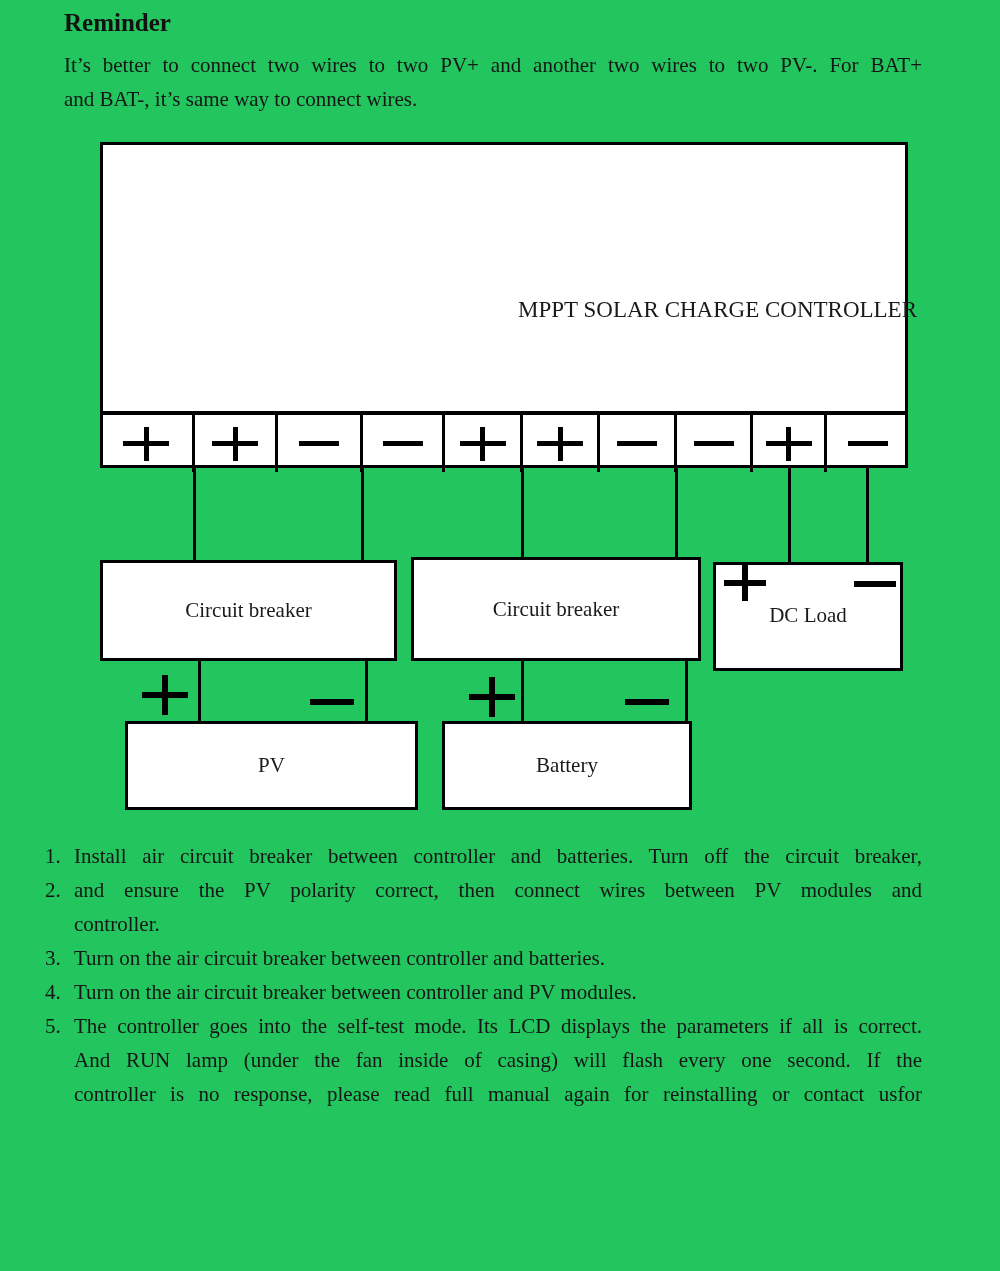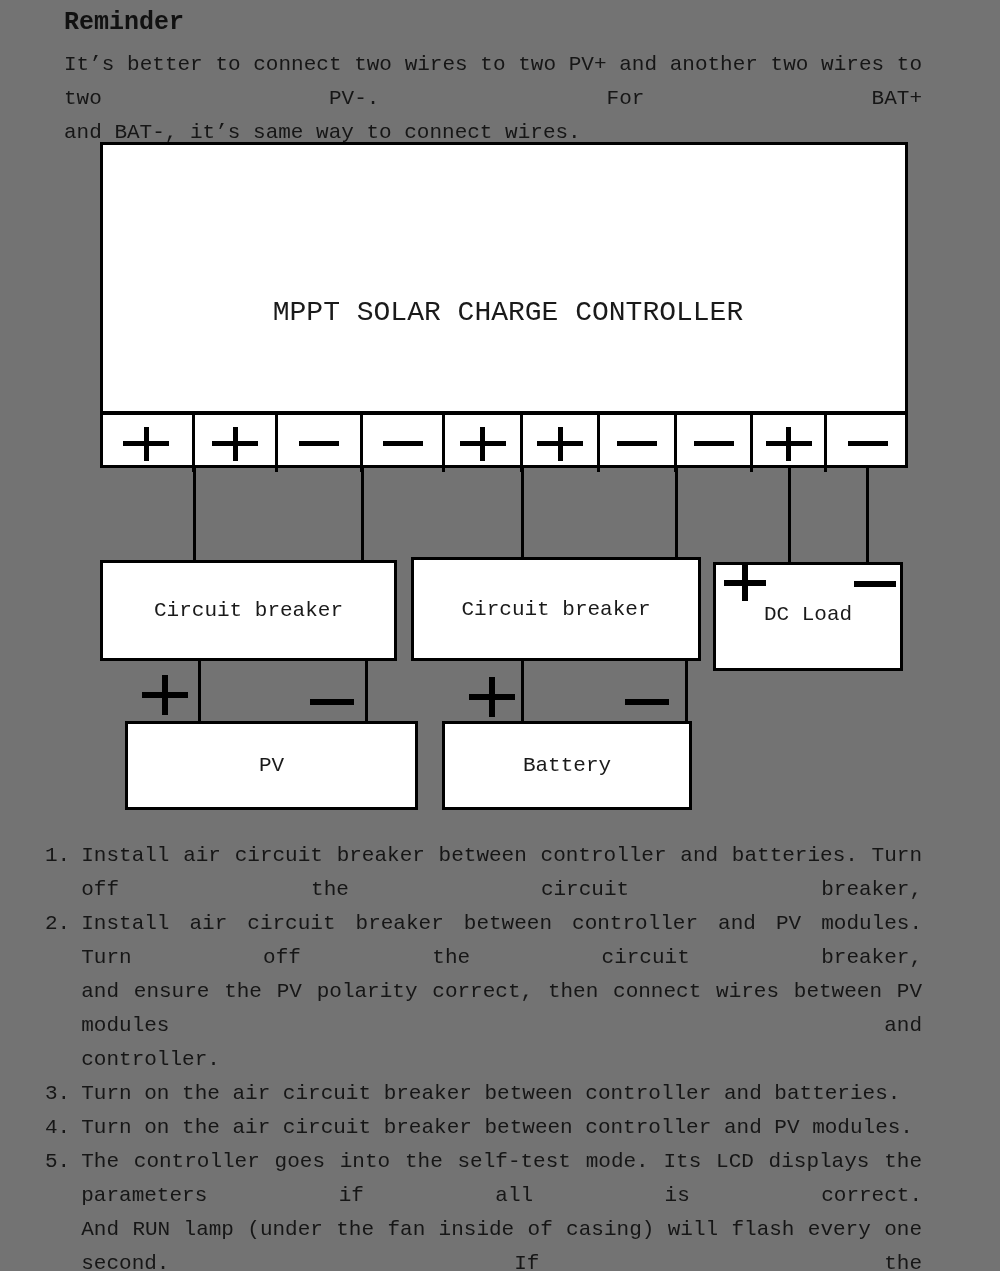--- a/index.html
+++ b/index.html
@@ -1,37 +1,37 @@
 <!DOCTYPE html>
 <html><head>
 <meta charset="utf-8">
 <style>
   html,body{margin:0;padding:0;background:#ffffff;}
   #page{
-    position:relative;width:1000px;height:1271px;background:#737373;
-    font-family:Liberation Mono, monospace;color:#161616;overflow:hidden;
+    position:relative;width:1000px;height:1271px;background:#22c55e;
+    font-family:Liberation Serif, serif;color:#161616;overflow:hidden;
   }
   
   h1.heading{
     position:absolute;left:64px;top:8px;margin:0;
     font-size:25px;font-weight:bold;line-height:30px;color:#111;
   }
   .intro{position:absolute;left:64px;top:48px;width:858px;font-size:21px;line-height:34px;}
   .tline{min-height:34px;}
   .jfull{text-align:justify;text-align-last:justify;}
   .list{position:absolute;left:45px;top:839px;width:877px;font-size:21px;line-height:34px;}
   .li-row{display:flex;align-items:flex-start;}
   .li-num{flex:0 0 18px;margin-right:11px;text-align:left;}
   .li-text{flex:1 1 auto;min-width:0;}
   
   .diagram{position:absolute;inset:0;pointer-events:none;}
   .box{position:absolute;border:3px solid #000;box-sizing:border-box;background:#fff;
        display:flex;align-items:center;justify-content:center;font-size:21px;color:#1a1a1a;}
   .controller{left:100px;top:142px;width:808px;height:326px;display:block;}
-  .ctl-label{position:absolute;left:4px;top:152px;width:100%;text-align:center;font-size:28px;}
+  .ctl-label{position:absolute;left:12px;top:152px;width:100%;text-align:right;font-size:23px;}
   .strip{position:absolute;left:100px;top:411px;width:808px;height:57px;
          border-top:4px solid #000;box-sizing:content-box;display:flex;}
   .tcell{box-sizing:border-box;border-right:3px solid #000;display:flex;
          align-items:center;justify-content:center;}
   .tcell:last-child{border-right:none;}
   .tcell:nth-child(1){width:95px;} .tcell:nth-child(2){width:83px;}
   .tcell:nth-child(3){width:85px;} .tcell:nth-child(4){width:82px;}
   .tcell:nth-child(5){width:78px;} .tcell:nth-child(6){width:77px;}
   .tcell:nth-child(7){width:77px;} .tcell:nth-child(8){width:76px;}
   .tcell:nth-child(9){width:74px;} .tcell:nth-child(10){width:81px;}
@@ -161,21 +161,20 @@
   <div class="list">
       <div class="li-row">
         <span class="li-num">1.</span>
         <div class="li-text">
           <div class="tline jfull">Install air circuit breaker between controller and batteries. Turn off the circuit breaker,</div>
         </div>
       </div>
       <div class="li-row">
         <span class="li-num">2.</span>
         <div class="li-text">
-          <div class="tline jfull">Install air circuit breaker between controller and PV modules. Turn off the circuit breaker,</div>
           <div class="tline jfull">and ensure the PV polarity correct, then connect wires between PV modules and</div>
           <div class="tline">controller.</div>
         </div>
       </div>
       <div class="li-row">
         <span class="li-num">3.</span>
         <div class="li-text">
           <div class="tline">Turn on the air circuit breaker between controller and batteries.</div>
         </div>
       </div>
@@ -183,17 +182,18 @@
         <span class="li-num">4.</span>
         <div class="li-text">
           <div class="tline">Turn on the air circuit breaker between controller and PV modules.</div>
         </div>
       </div>
       <div class="li-row">
         <span class="li-num">5.</span>
         <div class="li-text">
           <div class="tline jfull">The controller goes into the self-test mode. Its LCD displays the parameters if all is correct.</div>
           <div class="tline jfull">And RUN lamp (under the fan inside of casing) will flash every one second. If the</div>
+          <div class="tline jfull">controller is no response, please read full manual again for reinstalling or contact usfor</div>
         </div>
       </div>
     </div>
 
 </div>
 
 </body></html>

